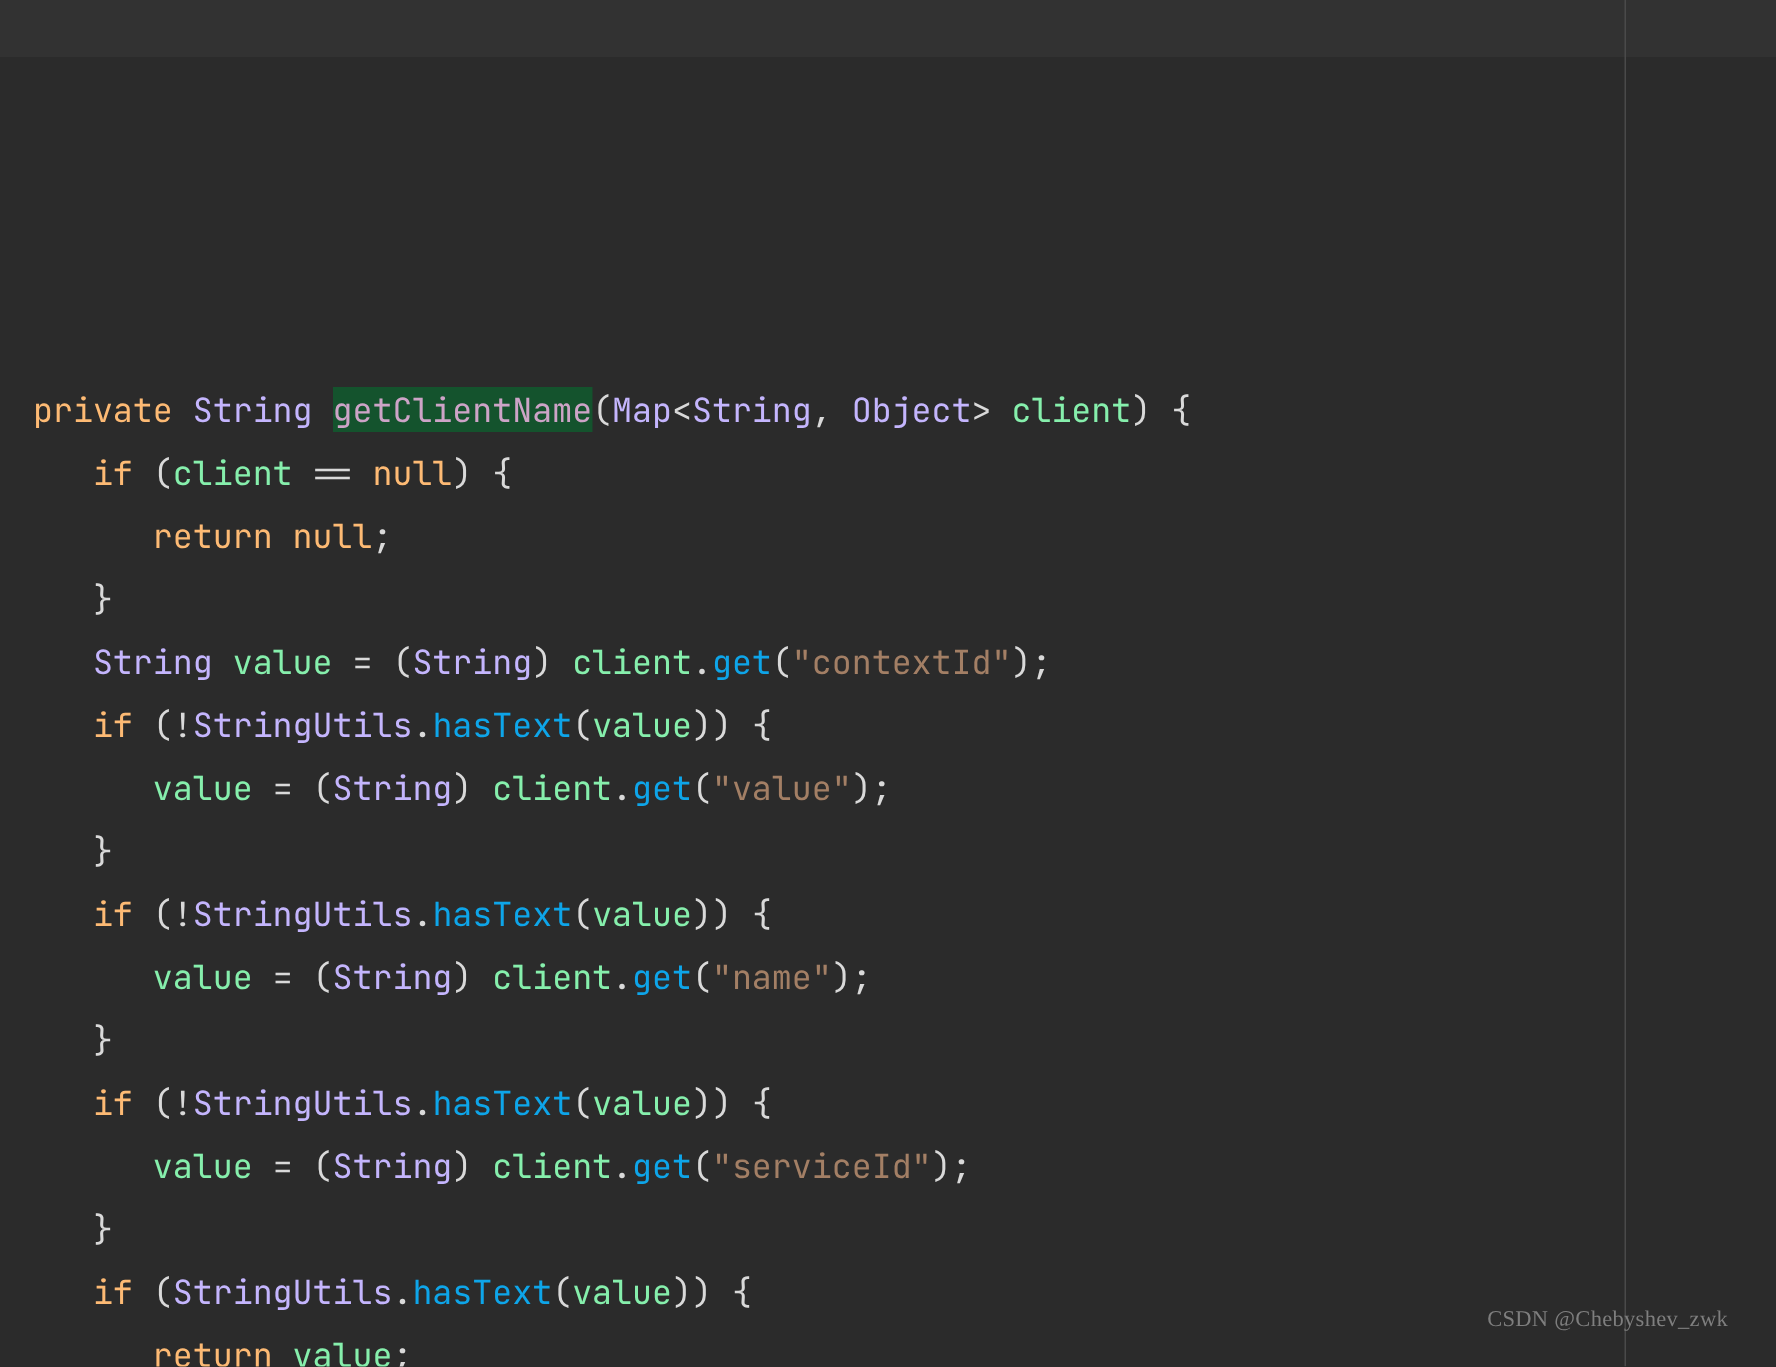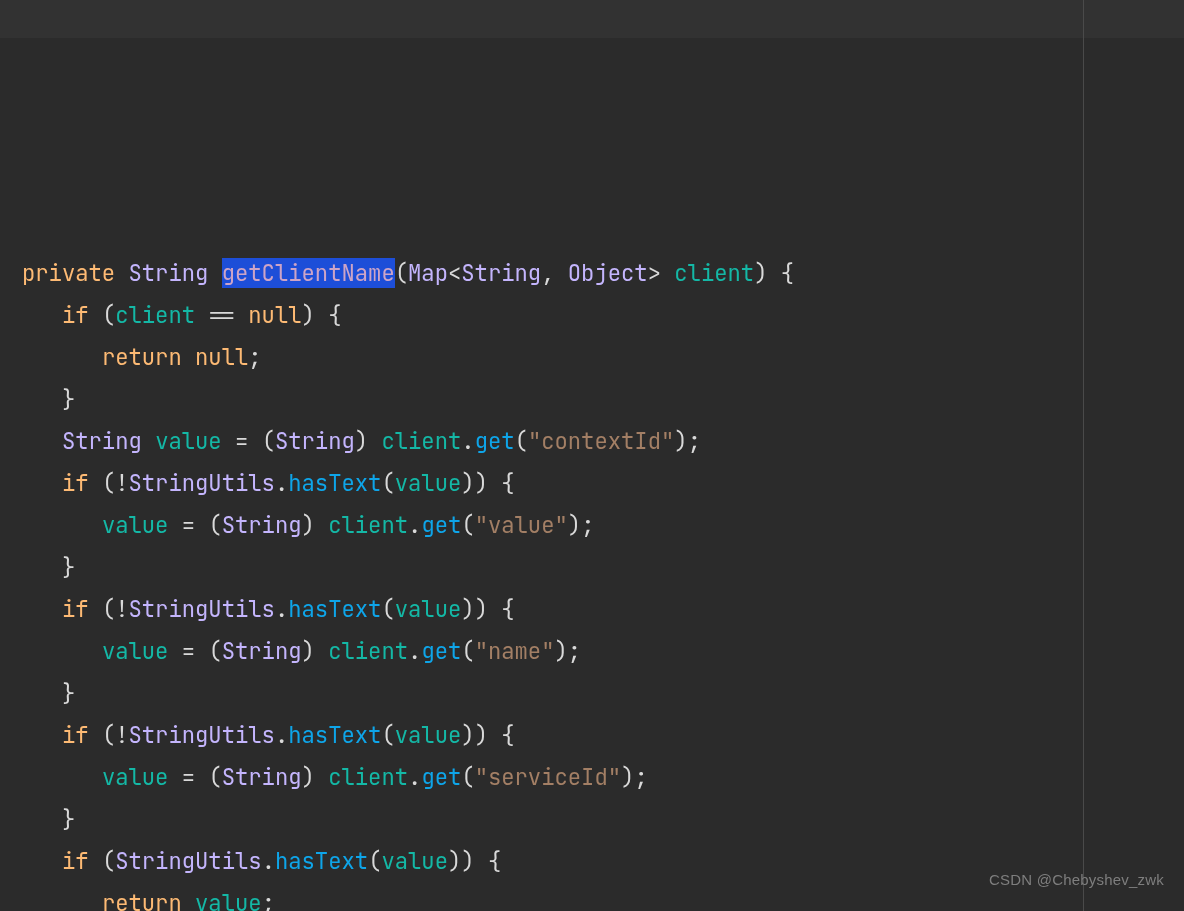--- a/index.html
+++ b/index.html
@@ -3,29 +3,29 @@
 <meta charset="utf-8">
 <style>
   html,body{margin:0;padding:0;background:#2b2b2b;color:#bbb;font-family:"JetBrains Mono","Consolas","Menlo",monospace;width:1184px;height:911px;overflow:hidden}
   .editor{position:relative;padding:0 22px 0 22px;font-size:22.2px;line-height:42px;white-space:pre;height:911px;box-sizing:border-box}
   .right-margin{position:absolute;right:100px;top:0;height:911px;border-left:1px solid #4a4a4a}
   .selected-row{position:absolute;left:0;right:0;top:0;height:38px;background:#323232;z-index:0}
   .code{position:relative;z-index:1}
   
   .kw{color:#fdba74}          
   .type{color:#c4b5fd}        
-  .ident{color:#14b8a6}       
+  .ident{color:#86efac}       
   .method{color:#0ea5e9}      
-  .method-decl{color:#cda4c7;background:#1d4ed8}
+  .method-decl{color:#cda4c7;background:#14532d}
   .string{color:#a37f65}
   .punc{color:#d9d9d9}
   .brace{color:#d9d9d9}
   .underline{text-decoration-color:#7b8a93;text-underline-offset:3px}
   .italic{}
-  .watermark{position:absolute;right:20px;bottom:10px;color:#7e7e7e;font-size:15px;font-family:Liberation Sans, sans-serif;letter-spacing:.2px;z-index:2}
+  .watermark{position:absolute;right:32px;bottom:10px;color:#7e7e7e;font-size:15px;font-family:Liberation Serif, serif;letter-spacing:.2px;z-index:2}
 </style>
 </head>
 <body>
 
 <div class="editor">
   <div class="selected-row"></div>
   <div class="right-margin"></div>
 
   <div class="code">
 <span><span class="kw">private</span> <span class="type">String</span> <span class="method-decl">getClientName</span><span class="punc">(</span><span class="type">Map</span><span class="punc">&lt;</span><span class="type">String</span><span class="punc">,</span> <span class="type">Object</span><span class="punc">&gt;</span> <span class="ident">client</span><span class="punc">)</span> <span class="brace">{</span></span>

